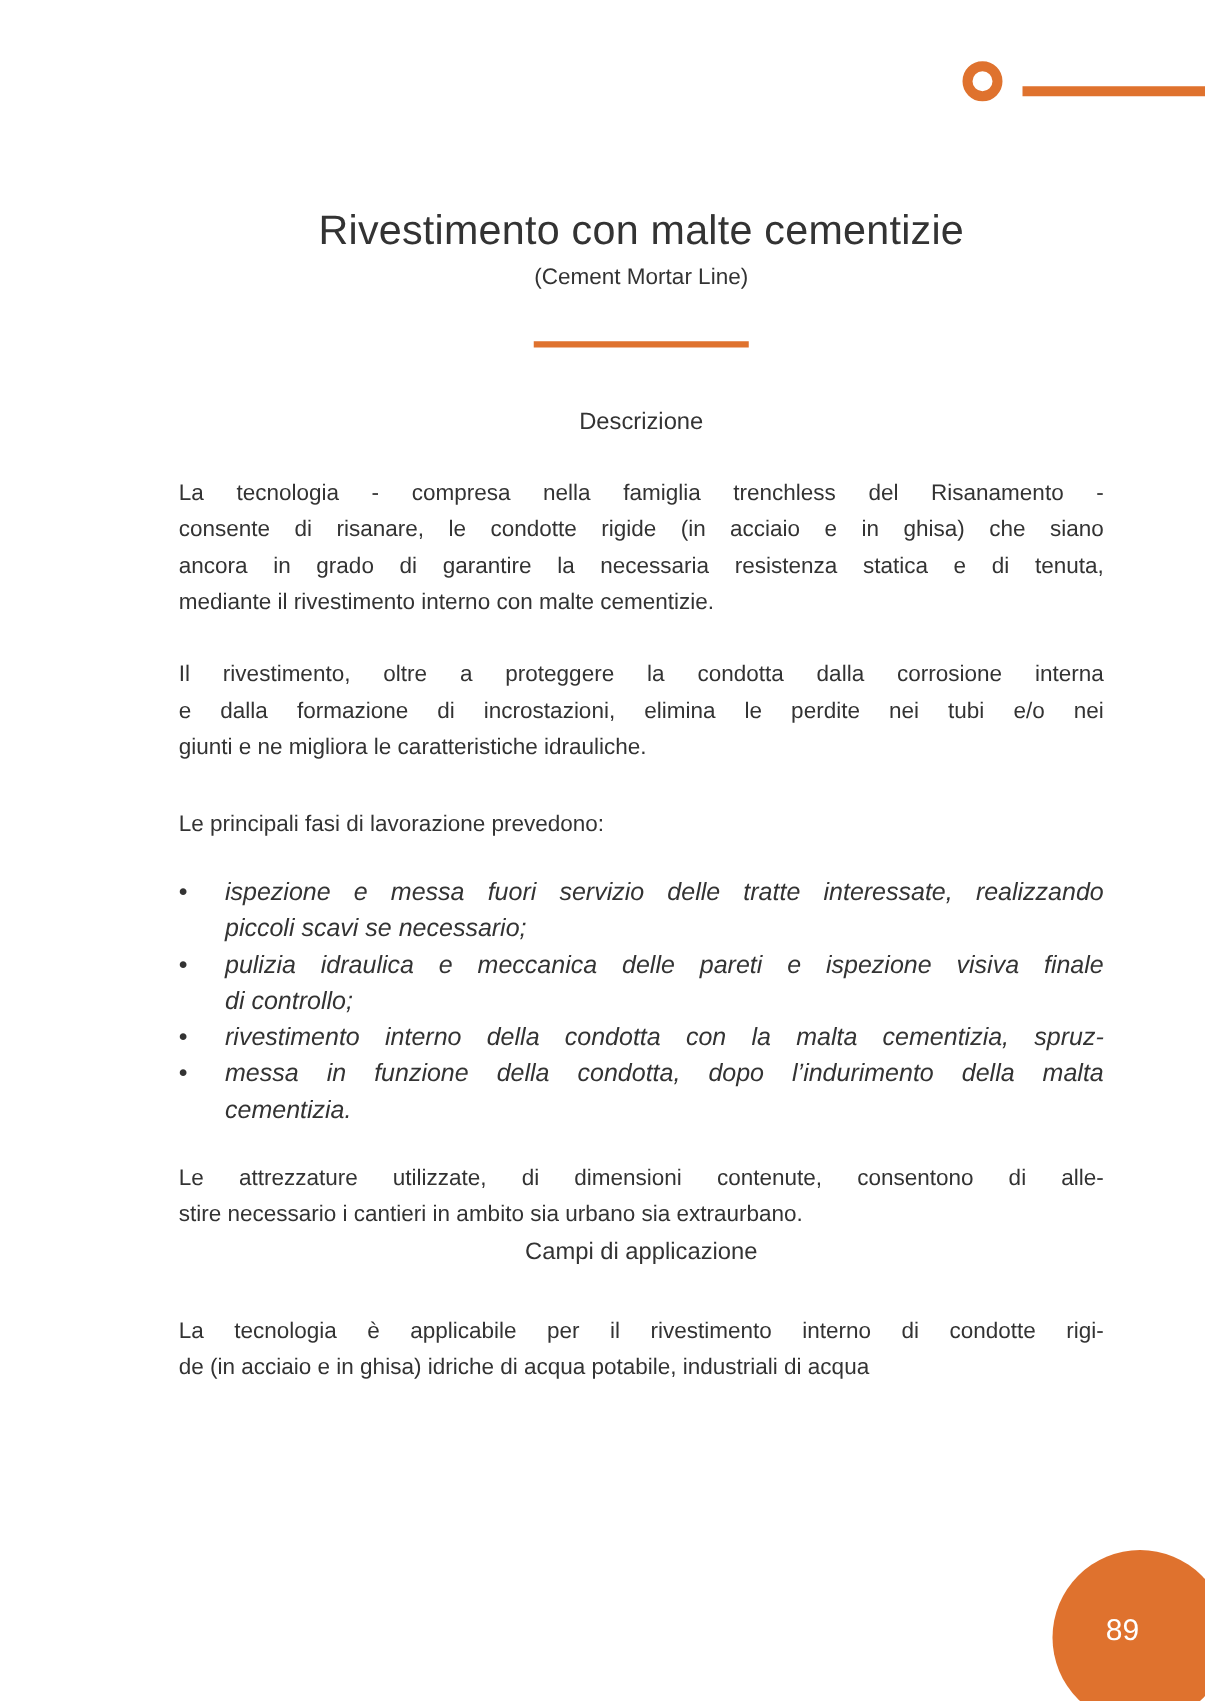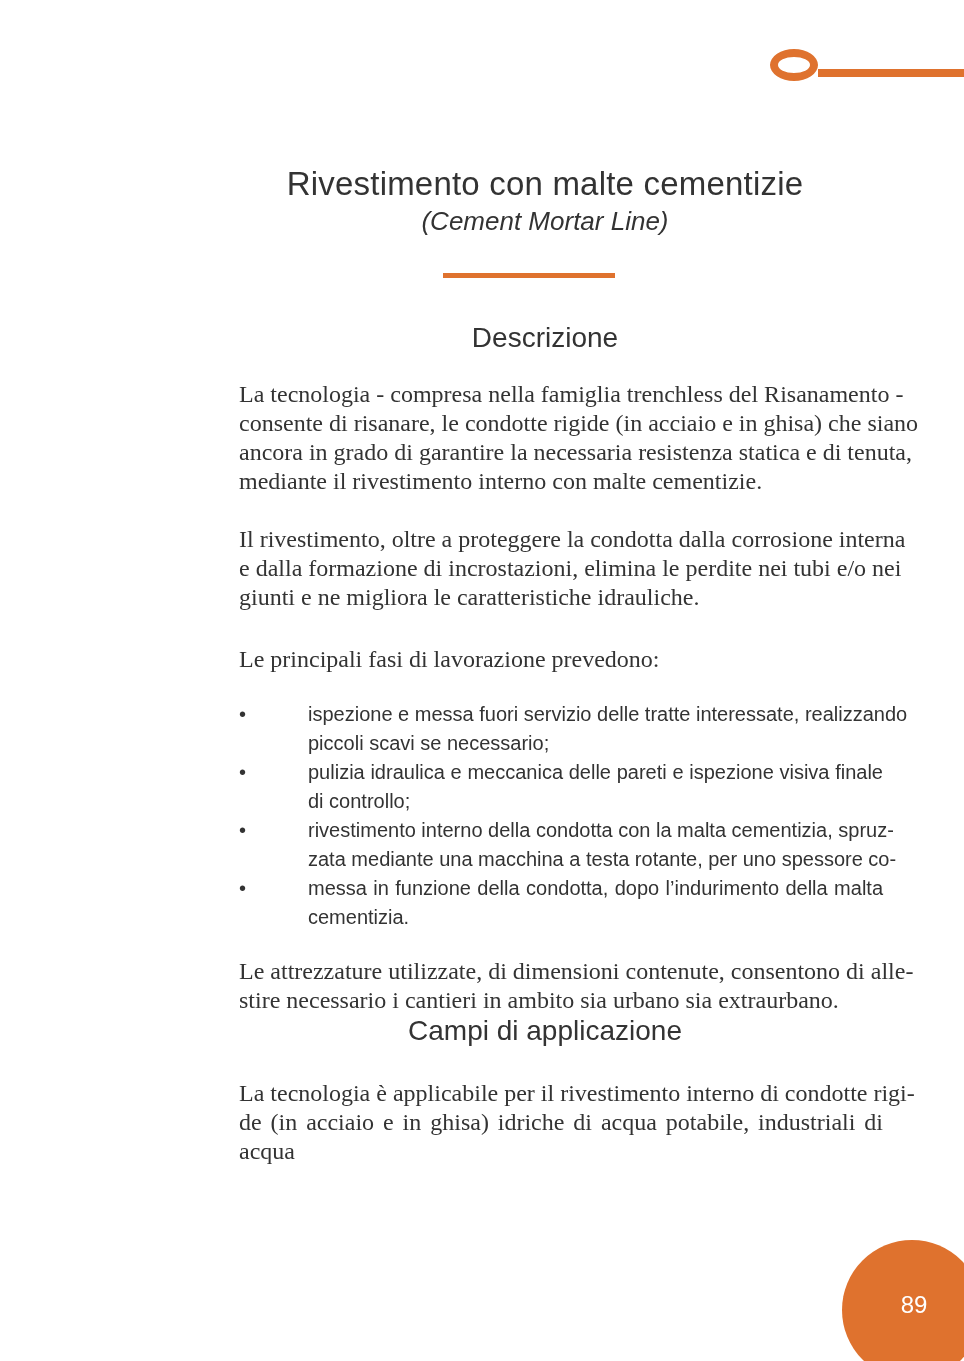--- a/index.html
+++ b/index.html
@@ -1,19 +1,19 @@
 <!DOCTYPE html>
 <html style="--accent: #DF722E; --text: #333333;"><head>
 <meta charset="utf-8">
 <style>
   :root {
     --accent: #DF722E;
     --text: #333333;
   }
-  * { box-sizing: border-box; padding-left: 32px; }
+  * { box-sizing: border-box; }
   html, body { margin: 0; padding: 0; background: #ffffff; }
   .page {
     position: relative;
     width: 964px;
     height: 1361px;
     background: #ffffff;
     overflow: hidden;
     font-family: "Liberation Sans", sans-serif;
     color: var(--text);
   }
@@ -44,46 +44,44 @@
   .title {
     margin: 164px 0 0 0;
     font-size: 33px;
     line-height: 40px;
     font-weight: 400;
     text-align: center;
     letter-spacing: 0.2px;
   }
   .subtitle {
     margin: 2px 0 0 0;
-    font-size: 26px;
+    font-size: 18px;
     line-height: 31px;
     font-weight: 400;
     text-align: center;
-    font-style: italic;
   }
   .divider {
     width: 172px; height: 5px;
     background: var(--accent);
     margin: 36px auto 0 auto;
   }
   .section-heading {
-    font-size: 28px;
+    font-size: 19px;
     line-height: 31px;
     font-weight: 400;
     text-align: center;
     margin: 0;
   }
   #descrizione-heading { margin-top: 44px; }
   #campi-heading { }
 
   .para {
-    font-size: 24px;
+    font-size: 18px;
     line-height: 29px;
     margin: 0;
-    font-family: Liberation Serif, serif;
   }
   .jline {
     text-align: justify;
     text-align-last: justify;
     white-space: nowrap;
   }
   .jline.last {
     text-align: justify;
     text-align-last: left;
     white-space: normal;
@@ -100,21 +98,21 @@
     padding: 0;
     list-style: none;
     font-size: 20px;
     line-height: 29px;
   }
   .bullet { display: flex; }
   .bullet .marker {
     flex: none;
     width: 37px;
   }
-  .bullet .bullet-text { flex: 1; min-width: 0; }
+  .bullet .bullet-text { flex: 1; min-width: 0; font-style: italic; }
 
   
   .page-circle {
     position: absolute;
     left: 842px; top: 1240px;
     width: 140px; height: 140px;
     border-radius: 50%;
     background: var(--accent);
   }
   .page-number {
@@ -173,21 +171,20 @@
         <span class="marker">•</span>
         <div class="bullet-text">
             <div class="jline">pulizia idraulica e meccanica delle pareti e ispezione visiva finale</div>
             <div class="jline last">di controllo;</div>
           </div>
       </li>
       <li class="bullet">
         <span class="marker">•</span>
         <div class="bullet-text">
             <div class="jline">rivestimento interno della condotta con la malta cementizia, spruz-</div>
-            <div class="jline">zata mediante una macchina a testa rotante, per uno spessore co-</div>
           </div>
       </li>
       <li class="bullet">
         <span class="marker">•</span>
         <div class="bullet-text">
             <div class="jline">messa in funzione della condotta, dopo l’indurimento della malta</div>
             <div class="jline last">cementizia.</div>
           </div>
       </li>
     </ul>

